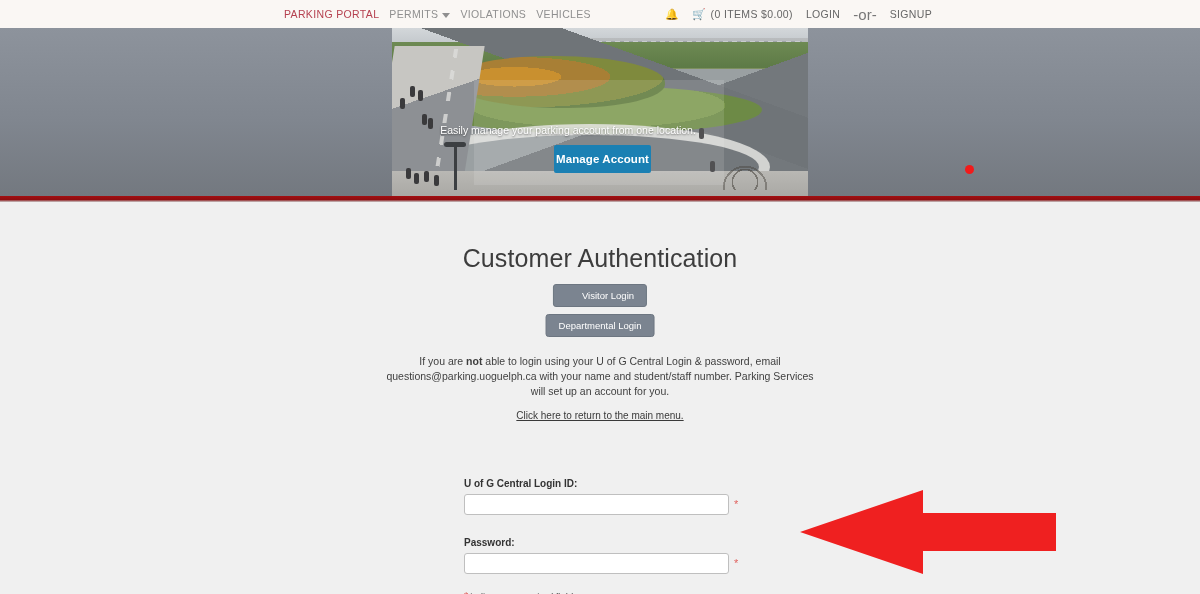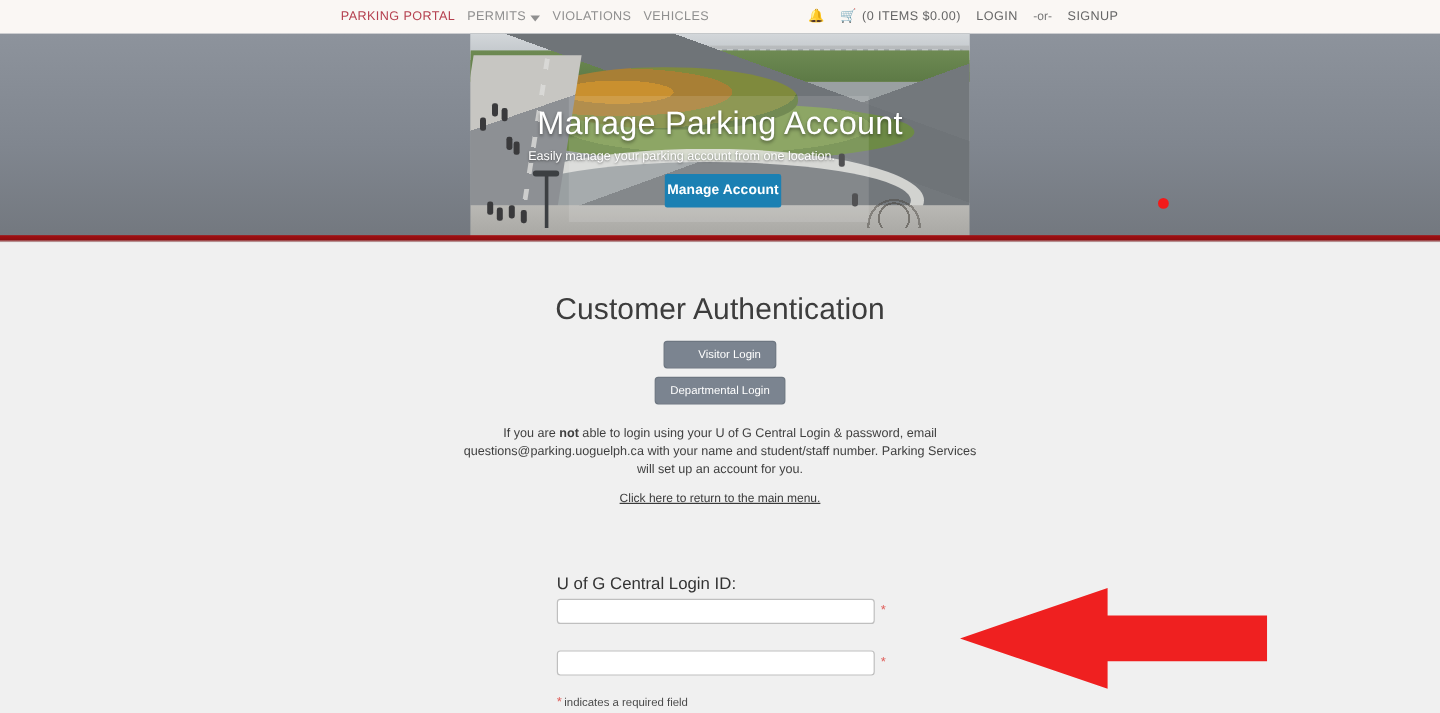--- a/index.html
+++ b/index.html
@@ -33,21 +33,21 @@
     border-top: 5px solid #8f8f8f; margin-top: 2px;
   }
   #nav-right {
     position: absolute; right: 268px; top: 0; height: 28px;
     display: flex; align-items: center; gap: 13px;
   }
   #nav-right .nav-link {
     font-size: 10.5px; letter-spacing: .35px;
     color: #666; text-decoration: none; white-space: nowrap;
   }
-  #nav-right .sep { font-size: 10px; color: #777; }
+  #nav-right .sep { font-size: 15px; color: #777; }
   .icon-bell, .icon-cart { color: #4a4a4a; font-size: 11px; line-height: 1; }
   .cart-group { display: flex; align-items: center; gap: 4px; }
 
   
   #hero {
     position: absolute; left: 0; top: 28px; width: 1200px; height: 169px;
     background: linear-gradient(180deg,#8d939c 0%, #80868f 55%, #73787f 100%);
     overflow: hidden;
   }
   #hero-photo {
@@ -193,21 +193,21 @@
   }
   #info-body b { font-weight:700; }
   #main-menu-link {
     display:inline-block; margin-top:11px;
     font-size:10px; color:#3a3a3a; cursor:pointer;
   }
 
   
   #form-area { position:absolute; left:464px; top:276px; width:290px; }
   .field-label {
-    font-size:14px; font-weight:400; color:#333; margin-bottom:5px;
+    font-size:10px; font-weight:700; color:#333; margin-bottom:5px;
     display:block;
   }
   .field-row { display:flex; align-items:center; gap:5px; }
   .text-input {
     width:265px; height:21px; background:#fff;
     border:1px solid #bfbfbf; border-radius:3px;
     font-family:"Liberation Sans", sans-serif; font-size:11px;
     padding:0 6px; color:#222; outline:none;
   }
   .req-star { color:#e0635f; font-size:11px; line-height:1; }
@@ -285,21 +285,20 @@
       <i style="left:22px;  top:145px;"></i>
       <i style="left:32px;  top:143px;"></i>
       <i style="left:42px;  top:147px;"></i>
       <i style="left:307px; top:100px;"></i>
       <i style="left:318px; top:133px;"></i>
     </div>
   </div>
 
   <div id="hero-overlay"></div>
 
-  <div id="hero-title">Manage Parking Account</div>
   <div id="hero-sub">Easily manage your parking account from one location.</div>
   <button id="hero-btn">Manage Account</button>
 
 </div>
 
 <div id="red-rule"></div>
 
 <div id="content">
 
   <h1 id="page-title">Customer Authentication</h1>
@@ -318,20 +317,21 @@
 
     <div id="login-id-group">
       <label class="field-label">U of G Central Login ID:</label>
       <div class="field-row">
         <input class="text-input" type="text" placeholder="" style="">
         <span class="req-star">*</span>
       </div>
     </div>
 
     <div id="password-group">
+      <label class="field-label">Password:</label>
       <div class="field-row">
         <input class="text-input" type="password" placeholder="" style="">
         <span class="req-star">*</span>
       </div>
     </div>
 
     <div id="required-note">
       <span class="req-star">*</span><span>indicates a required field</span>
     </div>
 

